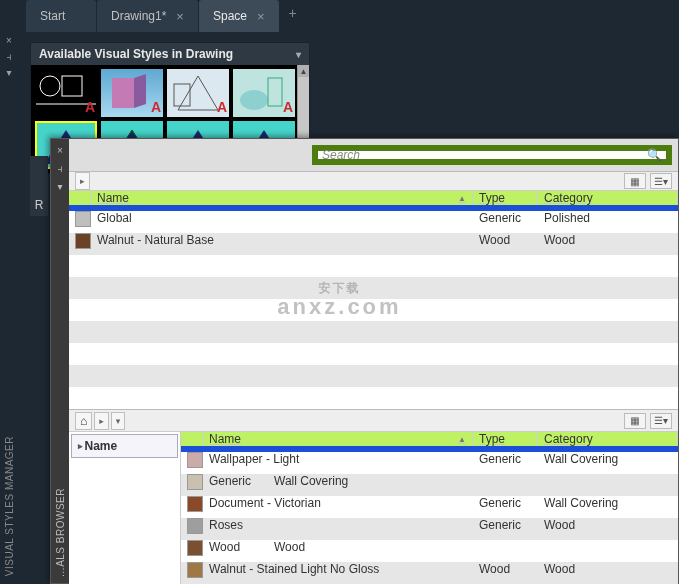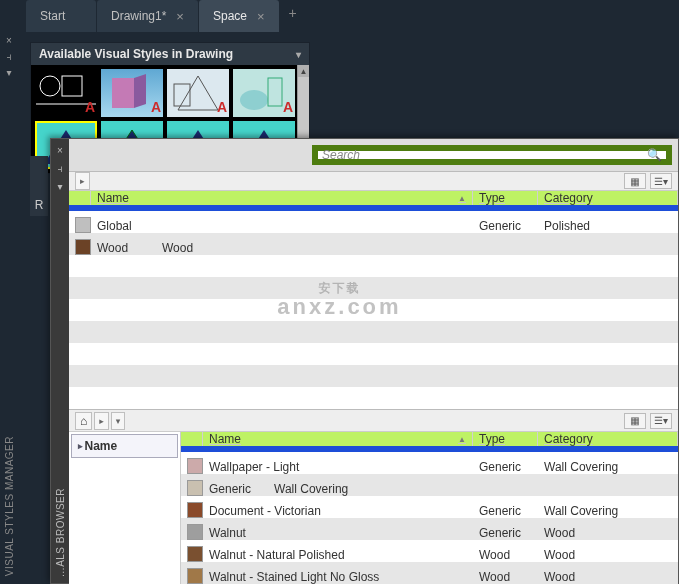--- a/index.html
+++ b/index.html
@@ -37,21 +37,21 @@
   .bc-row { height:22px; display:flex; align-items:center; background:#eee; border-bottom:1px solid #ccc; padding-left:6px; gap:2px; }
   .bc-seg { background:#f6f6f6; border:1px solid #bfbfbf; height:18px; display:flex; align-items:center; padding:0 6px; color:#333; font-size:11px; position:relative; }
   .bc-seg.arrow{ padding:0 4px; font-size:9px; color:#666; }
   .bc-icons { margin-left:auto; display:flex; gap:4px; margin-right:6px; }
   .bc-icon { width:22px; height:16px; border:1px solid #bbb; background:#f4f4f4; display:flex; align-items:center; justify-content:center; font-size:10px; color:#555; }
   .grid-header { display:flex; background:#bef264; border-bottom:6px solid #1d4ed8; height:20px;text-decoration:underline; }
   .gh { border-right:1px solid #d0d0d0; display:flex; align-items:center; padding:0 6px; color:#333; font-size:11px; }
   .gh.name{ flex:1; } .gh.type{ width:65px; } .gh.cat{ width:140px; }
   .gh .sort { margin-left:auto; font-size:8px; color:#777; }
   .grid-body { flex:1; overflow:hidden; background:#fff; }
-  .row { display:flex; height:22px; align-items:flex-end; }
+  .row { display:flex; height:22px; align-items:flex-start; }
   .row:nth-child(even){ background:#e6e6e6; }
   .row:nth-child(odd){ background:#fff; }
   .cell { padding:0 6px; color:#333; font-size:11px; display:flex; align-items:center; }
   .cell.name{ flex:1; gap:6px; } .cell.type{ width:65px; } .cell.cat{ width:140px; }
   .mat-sw { width:16px; height:16px; border:1px solid #999; flex-shrink:0; }
   .empty-rows .row { height:22px; }
   .lib-section { border-top:1px solid #bbb; display:flex; flex-direction:column; flex-shrink:0; height:195px; }
   .lib-split { display:flex; flex:1; min-height:0; }
   .lib-tree { width:112px; background:#fff; border-right:1px solid #ccc; }
   .tree-item { padding:4px 6px; color:#333; font-size:11px; font-weight:bold; display:flex; align-items:center; gap:2px; border:1px solid #aab; margin:2px; background:#f4f4fa; }
@@ -203,20 +203,23 @@
             <span>Generic</span>
           </div>
         <div class="cell cat">
             <span>Polished</span>
           </div>
       </div>
       <div class="row">
         <div class="cell" style="width:22px">
             <div class="mat-sw" style="background:#6b4226"></div>
           </div>
+        <div class="cell name">
+            <span>Walnut - Natural Base</span>
+          </div>
         <div class="cell type">
             <span>Wood</span>
           </div>
         <div class="cell cat">
             <span>Wood</span>
           </div>
       </div>
       <div class="empty-rows">
         <div class="row"></div>
         <div class="row"></div>
@@ -299,35 +302,32 @@
                 </div>
   <div class="cell cat">
                   <span>Wall Covering</span>
                 </div>
               </div>
               <div class="row">
                 <div class="cell" style="width:22px">
                   <div class="mat-sw" style="background:#9e9e9e"></div>
                 </div>
   <div class="cell name">
-                  <span>Walnut</span>
+                  <span>Roses</span>
                 </div>
   <div class="cell type">
                   <span>Generic</span>
                 </div>
   <div class="cell cat">
                   <span>Wood</span>
                 </div>
               </div>
               <div class="row">
                 <div class="cell" style="width:22px">
                   <div class="mat-sw" style="background:#7a5030"></div>
-                </div>
-  <div class="cell name">
-                  <span>Walnut - Natural Polished</span>
                 </div>
   <div class="cell type">
                   <span>Wood</span>
                 </div>
   <div class="cell cat">
                   <span>Wood</span>
                 </div>
               </div>
               <div class="row">
                 <div class="cell" style="width:22px">

